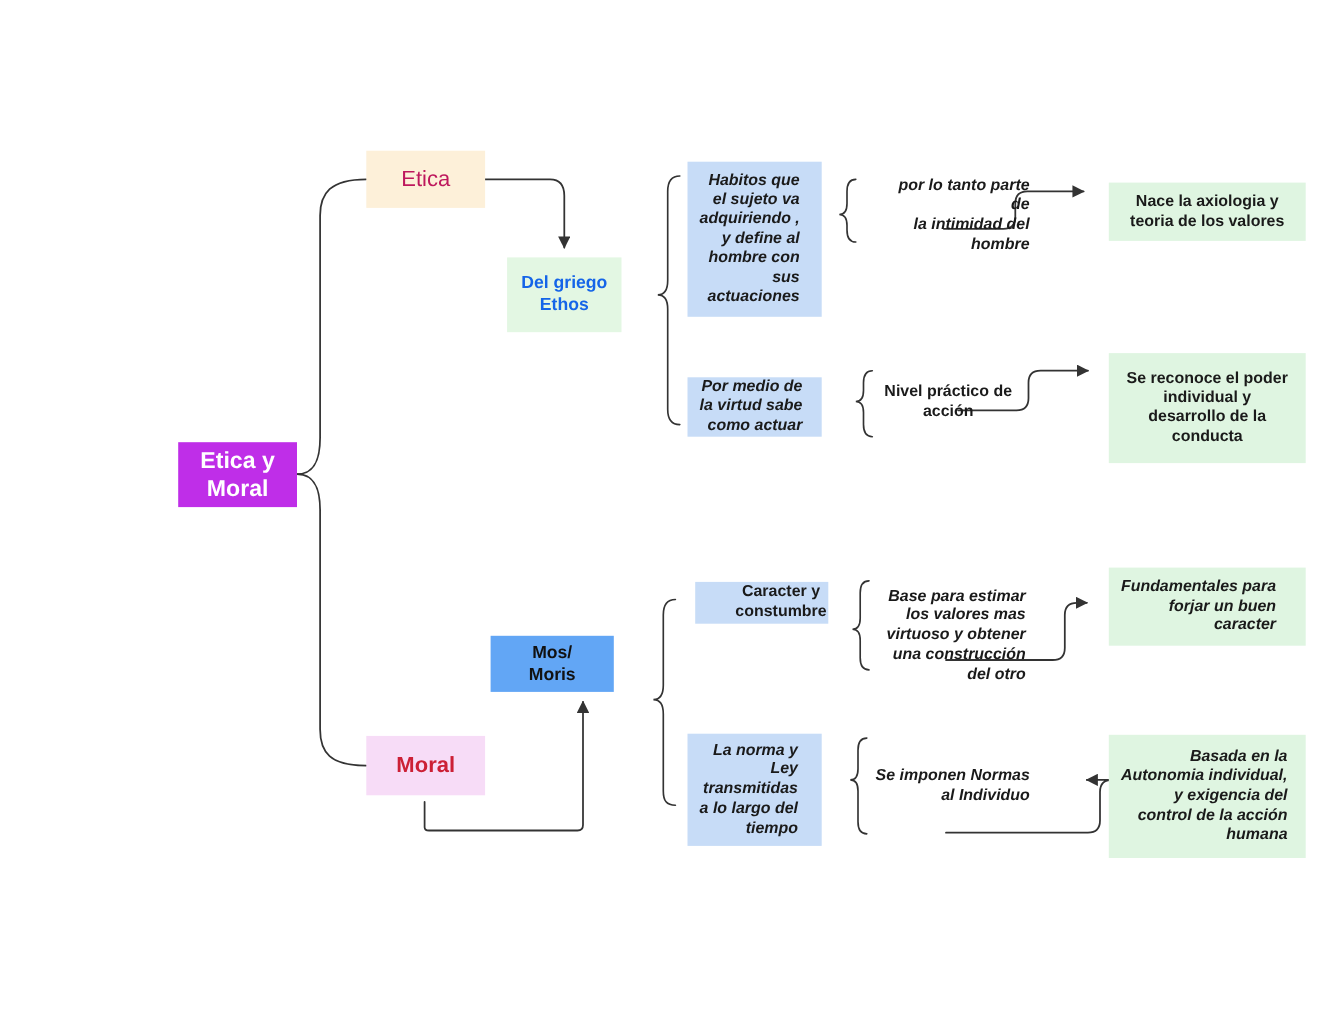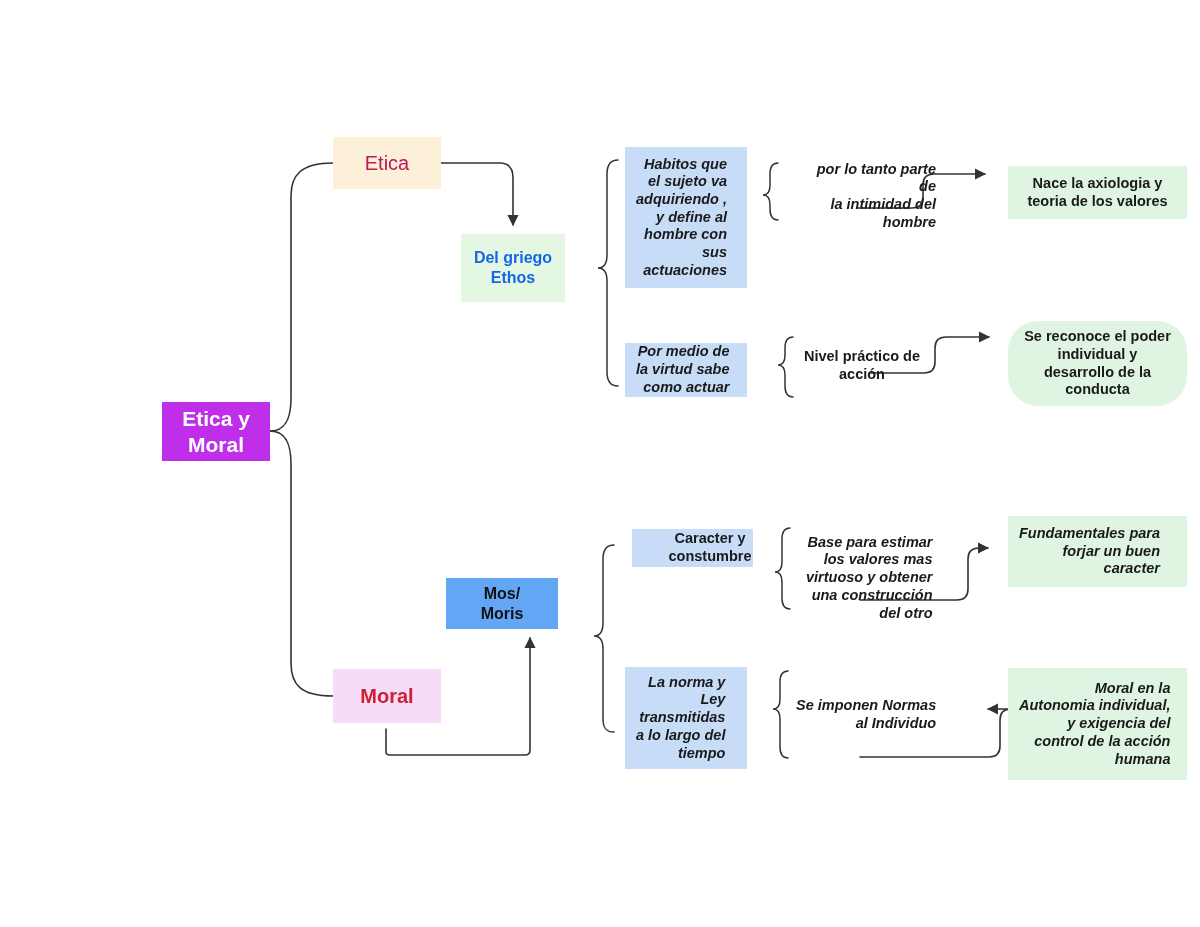--- a/index.html
+++ b/index.html
@@ -168,21 +168,21 @@
   <div class="node left skin-plain pad" style="left:787px; top:167px; width:160px; height:58px;">por lo tanto parte de
 la intimidad del
 hombre</div>
 
   <div class="node center skin-plain pad" style="left:792px; top:345px; width:140px; height:42px;">Nivel práctico de
 acción</div>
 
   <div class="node center skin-green pad" style="left:1008px; top:166px; width:179px; height:53px;">Nace la axiologia y
 teoria de los valores</div>
 
-  <div class="node center skin-green pad" style="left:1008px; top:321px; width:179px; height:85px;border-radius:30px;">Se reconoce  el poder
+  <div class="node center skin-green pad" style="left:1008px; top:321px; width:179px; height:100px;">Se reconoce  el poder
 individual y
 desarrollo de la
 conducta</div>
 
   <div class="node center skin-blue pad" style="left:632px; top:529px; width:121px; height:38px;padding-left:46px;">Caracter y
 constumbre</div>
 
   <div class="node left skin-blue pad" style="left:625px; top:667px; width:122px; height:102px;">La norma y
 Ley
 transmitidas
@@ -195,19 +195,19 @@
 una construcción
 del otro</div>
 
   <div class="node left skin-plain pad" style="left:785px; top:694px; width:166px; height:42px;">Se imponen Normas
 al Individuo</div>
 
   <div class="node left skin-green pad" style="left:1008px; top:516px; width:179px; height:71px;">Fundamentales para
 forjar un buen
 caracter</div>
 
-  <div class="node left skin-green pad" style="left:1008px; top:668px; width:179px; height:112px;">Moral en la
+  <div class="node left skin-green pad" style="left:1008px; top:668px; width:179px; height:112px;">Basada en la
 Autonomia individual,
 y exigencia del
 control de la acción
 humana</div>
 
 </div>
 
 </body></html>

